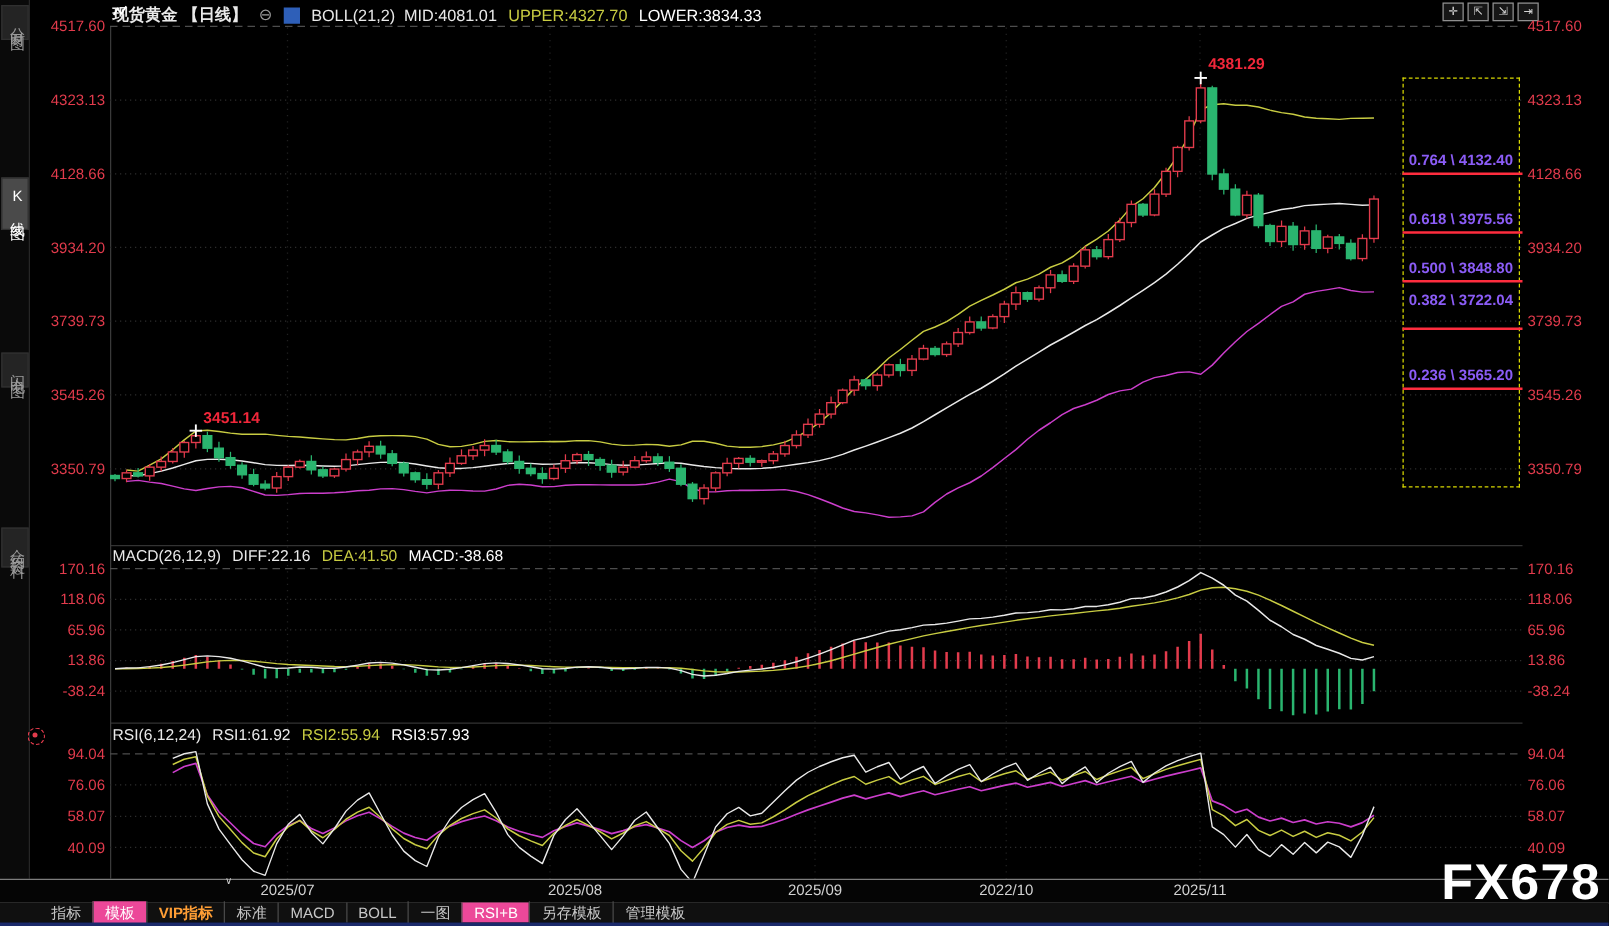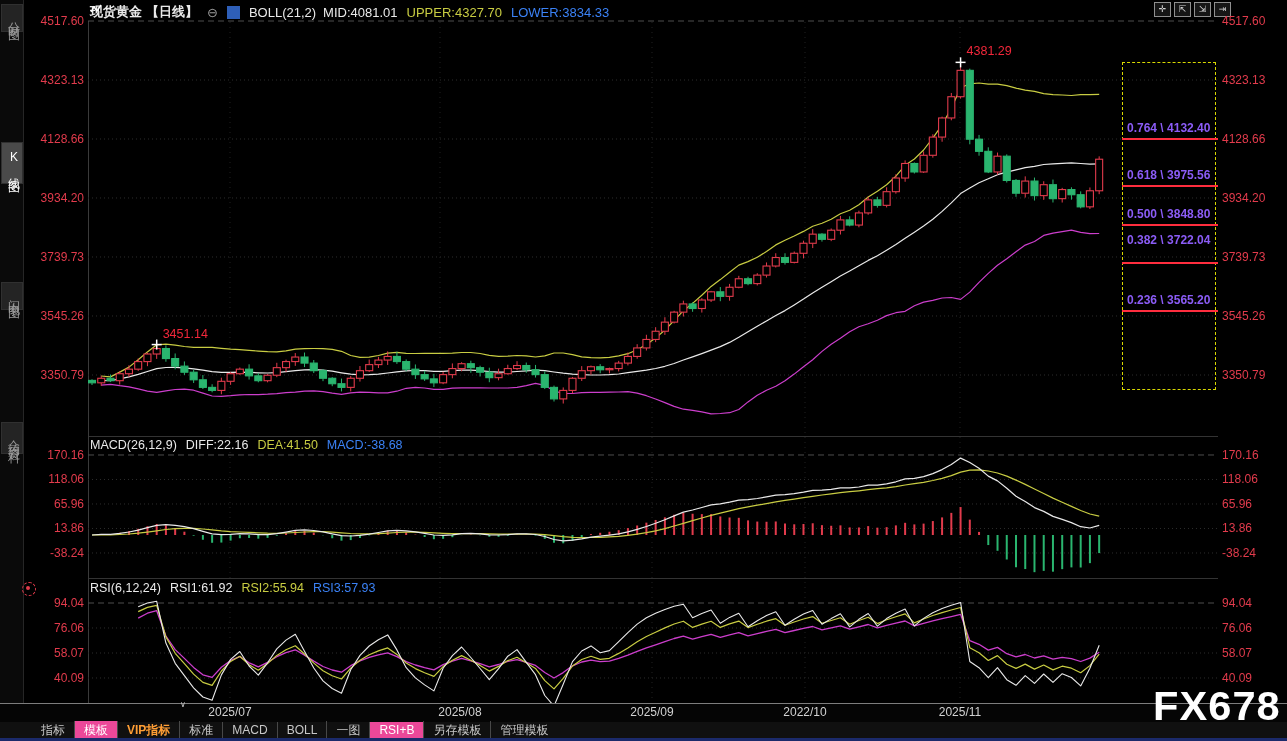--- a/index.html
+++ b/index.html
@@ -8,32 +8,32 @@
   .abs{position:absolute;}
   svg{position:absolute;left:0;top:0;}
   
   #sidebar{position:absolute;left:0;top:0;width:23px;height:741px;background:#0a0a0a;border-right:1px solid #262626;}
   .side-item{position:absolute;left:1px;width:20px;writing-mode:vertical-rl;text-orientation:upright;
     background:#242424;color:#9b9b9b;font-size:12px;letter-spacing:4px;padding:7px 0;text-align:center;
     border:1px solid #303030;cursor:pointer;}
   .side-item.sel{background:#4a4a4a;color:#ffffff;}
   
   .hdr{display:flex;align-items:center;gap:9px;font-size:13px;white-space:nowrap;}
-  .w{color:#e9e9e9;} .yel{color:#c8cc42;} .mag{color:#3b82f6;} .gray{color:#9a9a9a;}
+  .w{color:#e9e9e9;} .yel{color:#c8cc42;} .mag{color:#ffffff;} .gray{color:#9a9a9a;}
   .bold{font-weight:bold;}
   
   .ylab{position:absolute;width:60px;font-size:12px;color:#e23b4c;line-height:14px;}
   .ylab.left{left:24px;text-align:right;}
   .ylab.right{left:1222px;text-align:left;}
   .month-label{position:absolute;top:705px;transform:translateX(-50%);font-size:12px;color:#d2d2d2;}
   
   #fib-box{position:absolute;left:1122px;top:62px;width:92px;height:326px;border:1px dashed #d8d800;}
   .fib-line{position:absolute;left:1122px;width:96px;height:0;border-top:2px solid #ff2d3e;}
   .fib-label{position:absolute;left:1127px;color:#8b5cf6;font-size:12px;font-weight:bold;white-space:nowrap;}
-  .annot{position:absolute;color:#f2273a;font-size:12.5px;font-weight:normal;white-space:nowrap;}
+  .annot{position:absolute;color:#f2273a;font-size:12.5px;font-weight:bold;white-space:nowrap;}
   
   #topbar-icons{position:absolute;left:1154px;top:2px;display:flex;gap:3px;}
   .tb-icon{width:15px;height:13px;border:1px solid #8f8f8f;background:#161616;color:#d5d5d5;
     font-size:9px;line-height:12px;text-align:center;cursor:pointer;}
   
   #axis-strip{position:absolute;left:0;top:703px;width:1287px;height:18px;border-top:1px solid #7d7d7d;border-bottom:1px solid #7d7d7d;background:#050505;}
   #period-box{position:absolute;left:24px;top:704px;width:56px;height:16px;border-right:1px solid #4a4a4a;
     color:#f5a93b;font-weight:bold;font-size:12.5px;text-align:center;line-height:16px;cursor:pointer;margin-top:19px;}
   #collapse-chevron{position:absolute;left:180px;top:700px;color:#cccccc;font-size:8px;}
   

